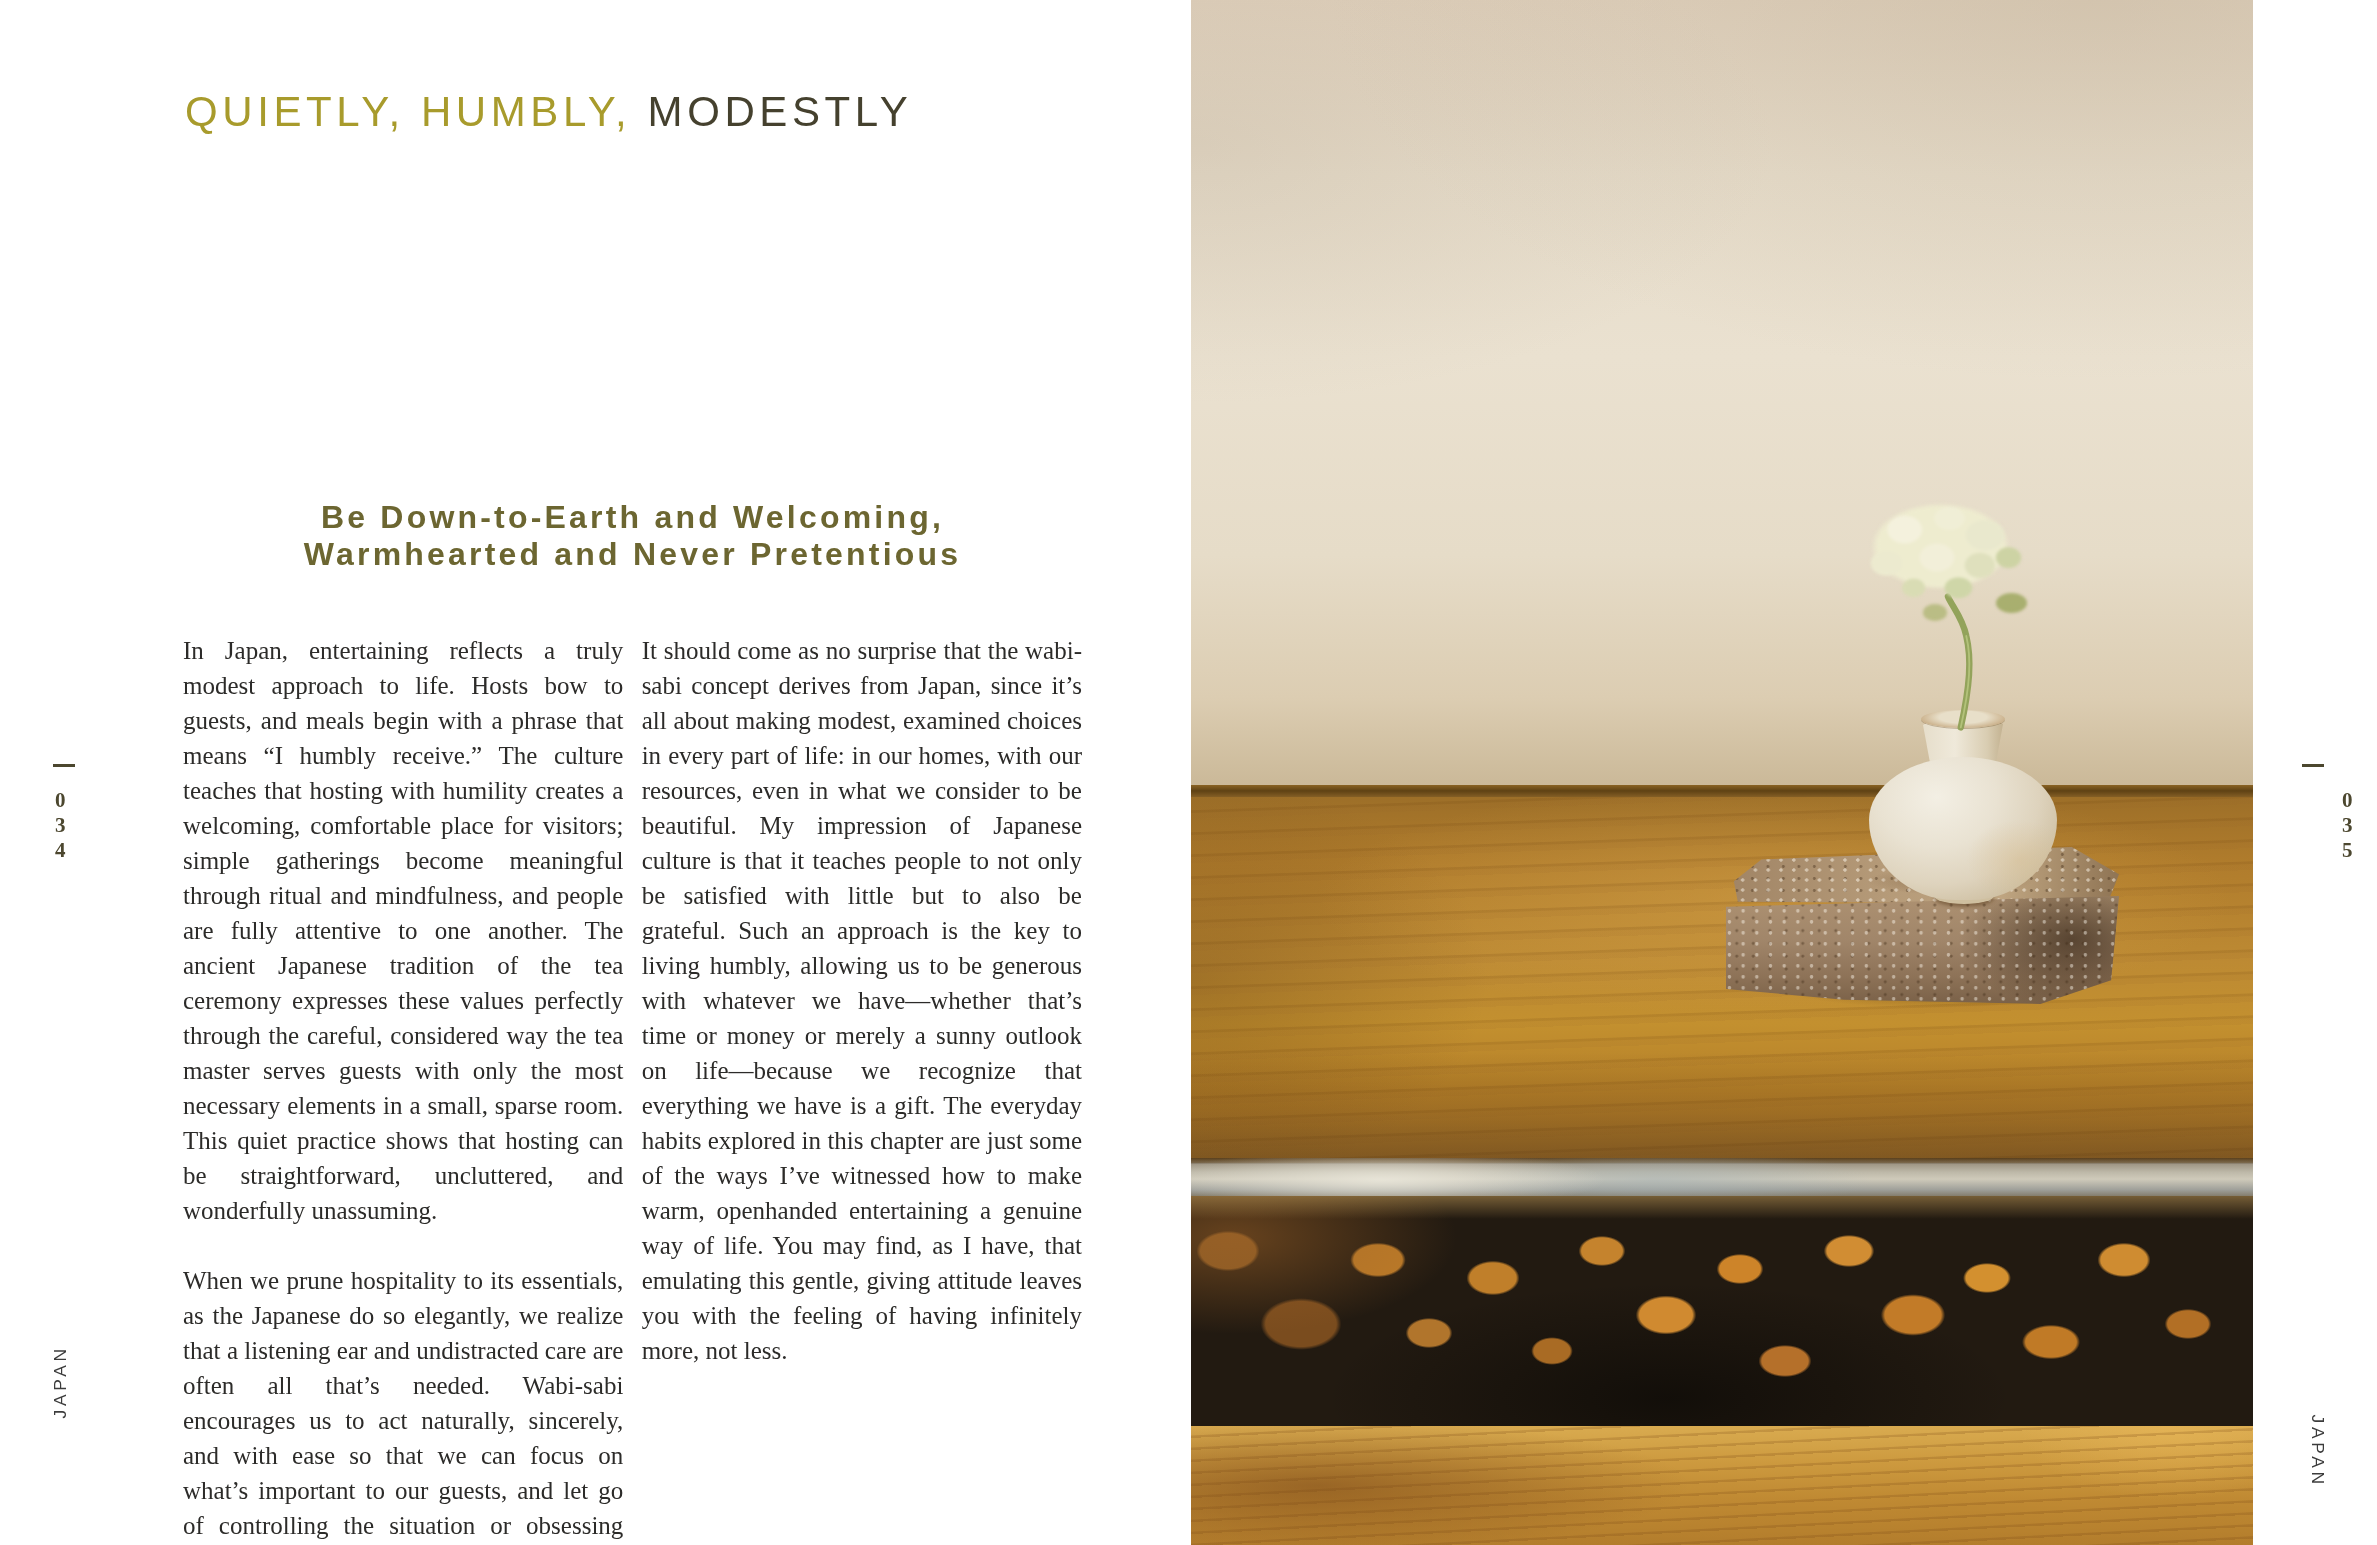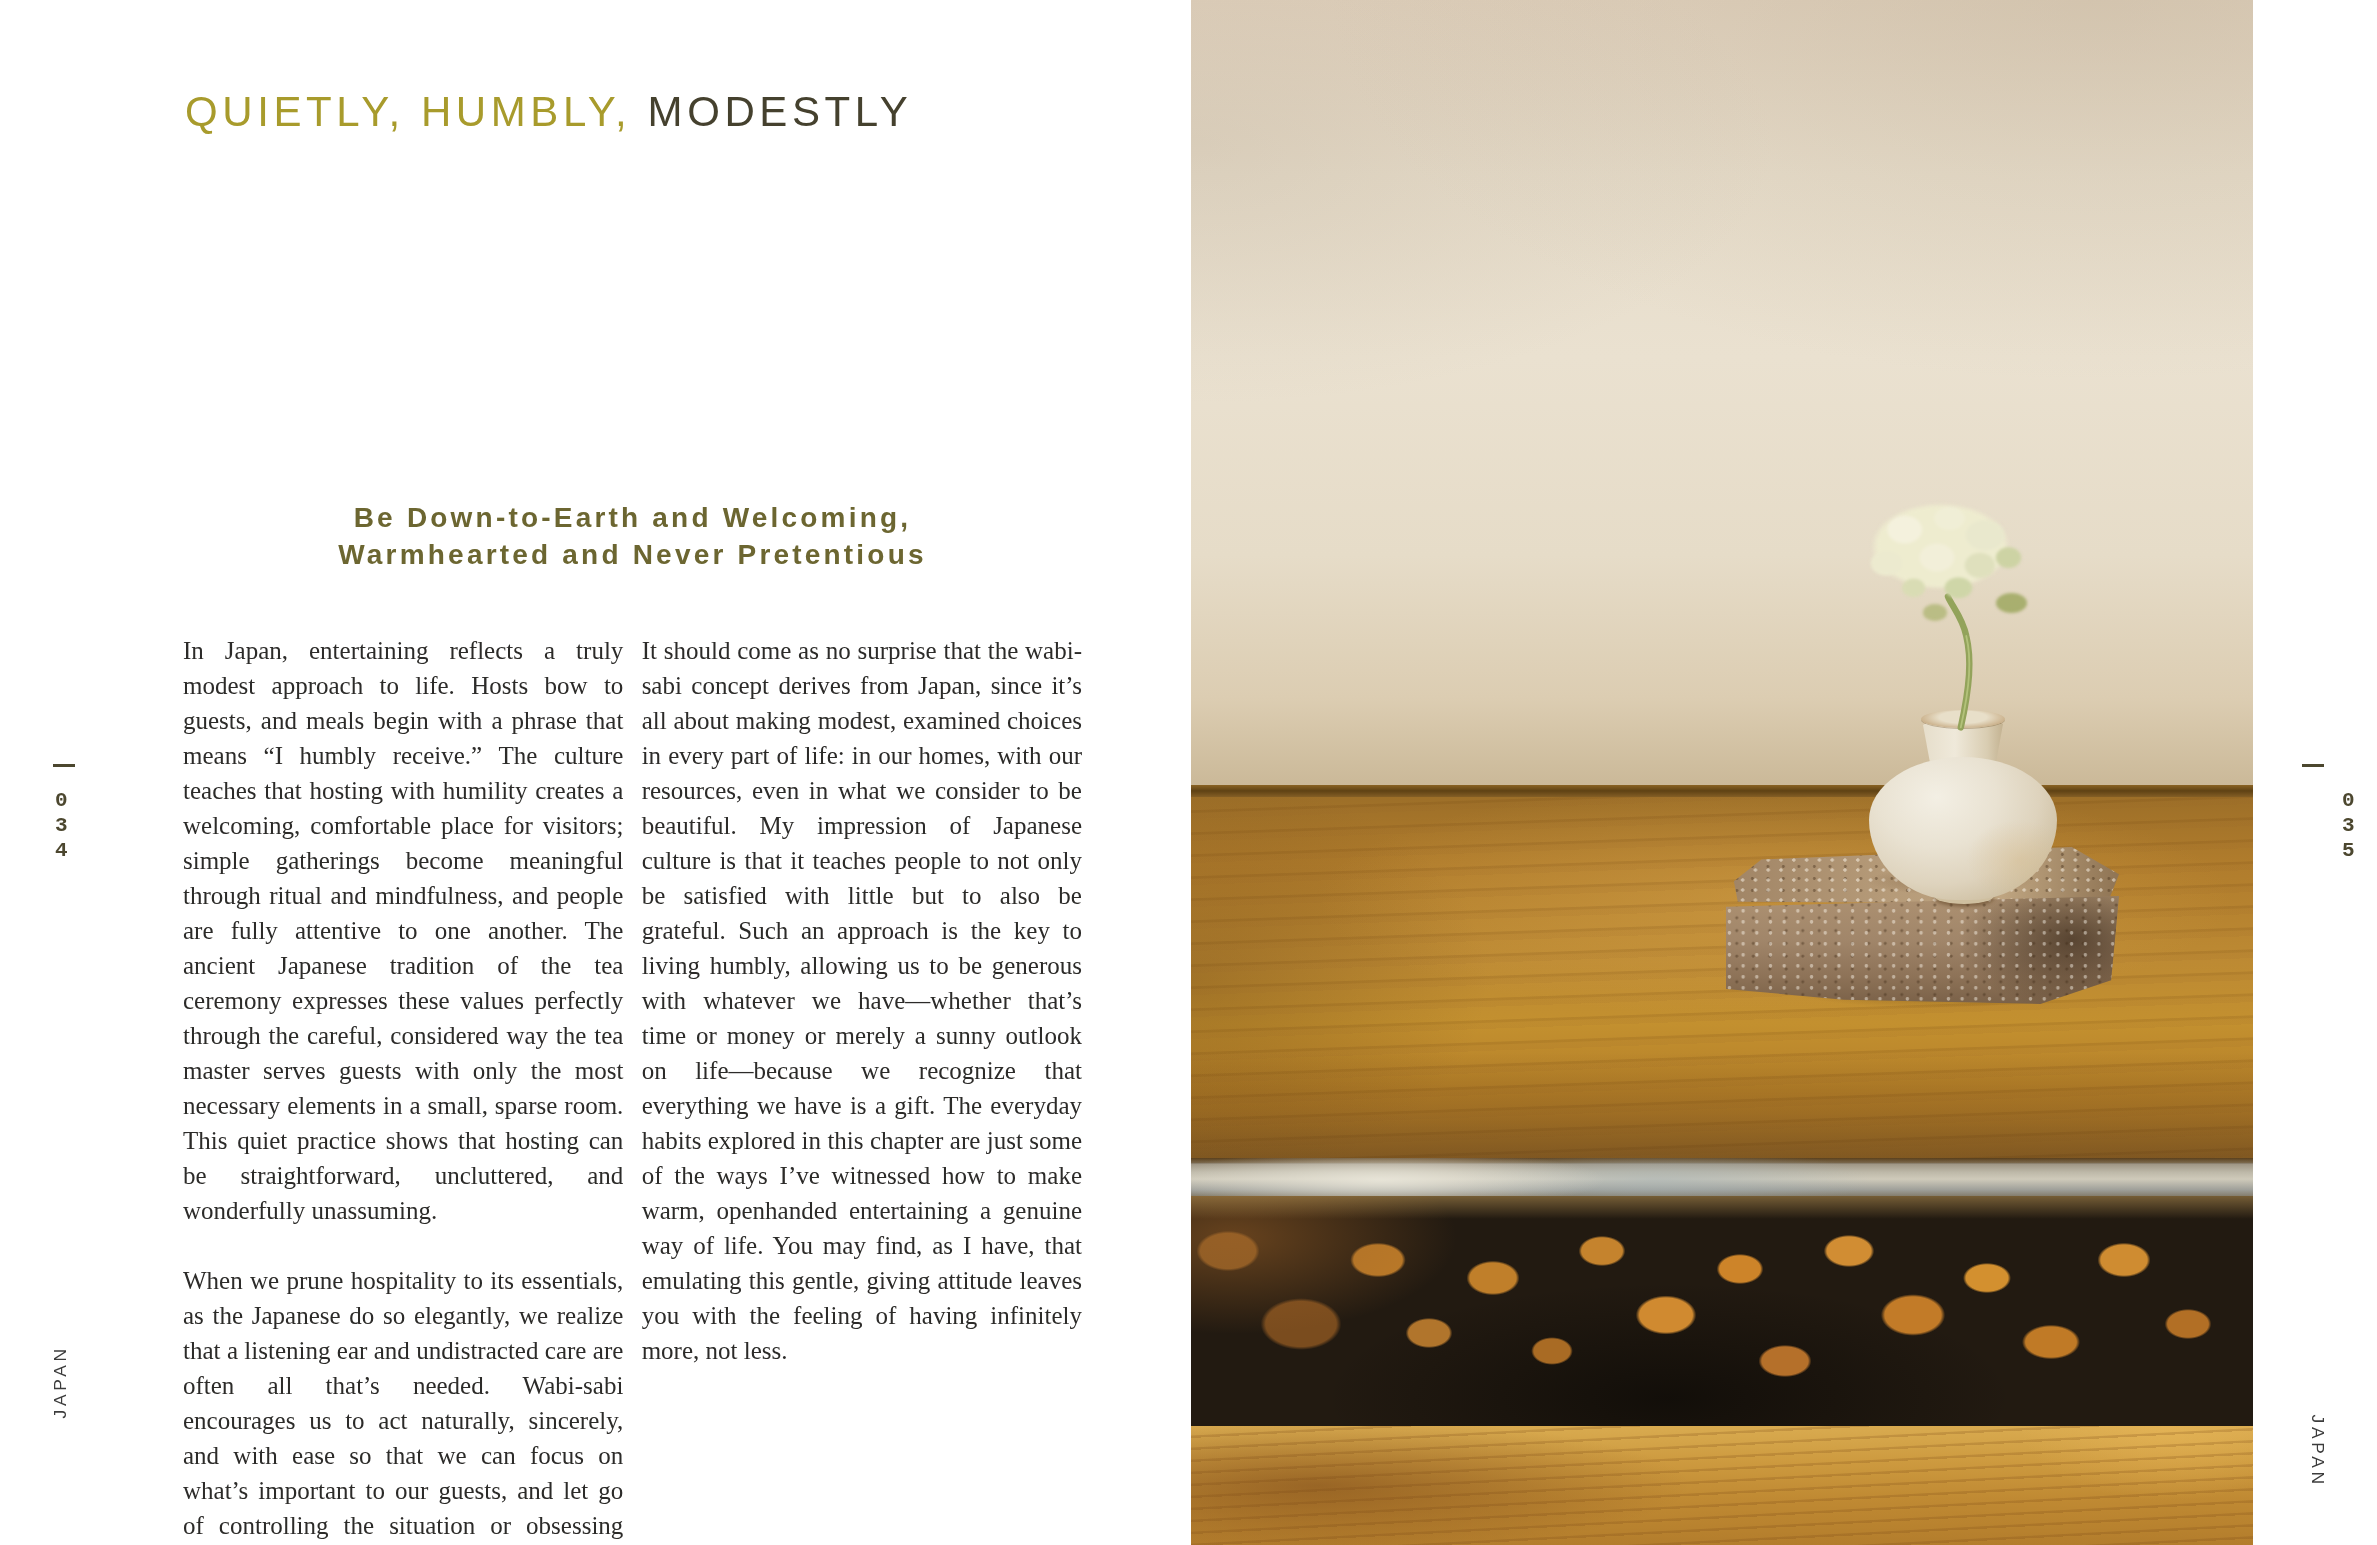--- a/index.html
+++ b/index.html
@@ -11,35 +11,35 @@
 
   
   .chapter-title { position:absolute; left:185px; top:88px;
     font-family:"Liberation Sans", sans-serif; font-weight:normal;
     font-size:42px; letter-spacing:4.6px; white-space:nowrap; }
   .chapter-title .accent { color:#a89b2c; }
   .chapter-title .rest   { color:#45412e; }
 
   .subtitle { position:absolute; left:183px; top:499px; width:899px;
     text-align:center; font-family:"Liberation Sans", sans-serif;
-    font-weight:bold; font-size:28px; letter-spacing:3.2px;
+    font-weight:bold; font-size:32px; letter-spacing:3.2px;
     color:#6c6631; line-height:37px; }
 
   .columns { position:absolute; left:183px; top:633px; width:899px;
     display:flex; gap:18.3px; }
   .col { width:442px; font-size:25px; line-height:35px;
     color:#2c2b29; text-align:justify; text-align-last:left; }
   .col p + p.gap    { margin-top:35px; }
   .col p + p.indent { text-indent:27.4px; }
 
   
   .folio-rule { position:absolute; width:22px; height:2.7px; background:#4c472f; }
   .rule-left  { left:53px;  top:764px; }
   .rule-right { left:2302px; top:764px; }
-  .folio-num { position:absolute; font-family:Liberation Mono, monospace;
+  .folio-num { position:absolute; font-family:Liberation Serif, serif;
     font-size:21px; color:#4c472f; width:1ch; word-break:break-all;
     line-height:25px; text-align:center; font-weight:bold; letter-spacing:0; }
   .num-left  { left:55px;  top:788px; }
   .num-right { left:2304px; top:788px;margin-left:38px; }
   .chapter-tag { position:absolute; font-family:"Liberation Sans", sans-serif;
     font-size:17.4px; letter-spacing:3.7px; color:#3c3c3c; white-space:nowrap; }
   .tag-left  { left:60px;  top:1408px; transform:rotate(-90deg); transform-origin:left center; }
   .tag-right { left:2317px; top:1404px; transform:rotate(90deg);  transform-origin:left center; }
 
   

